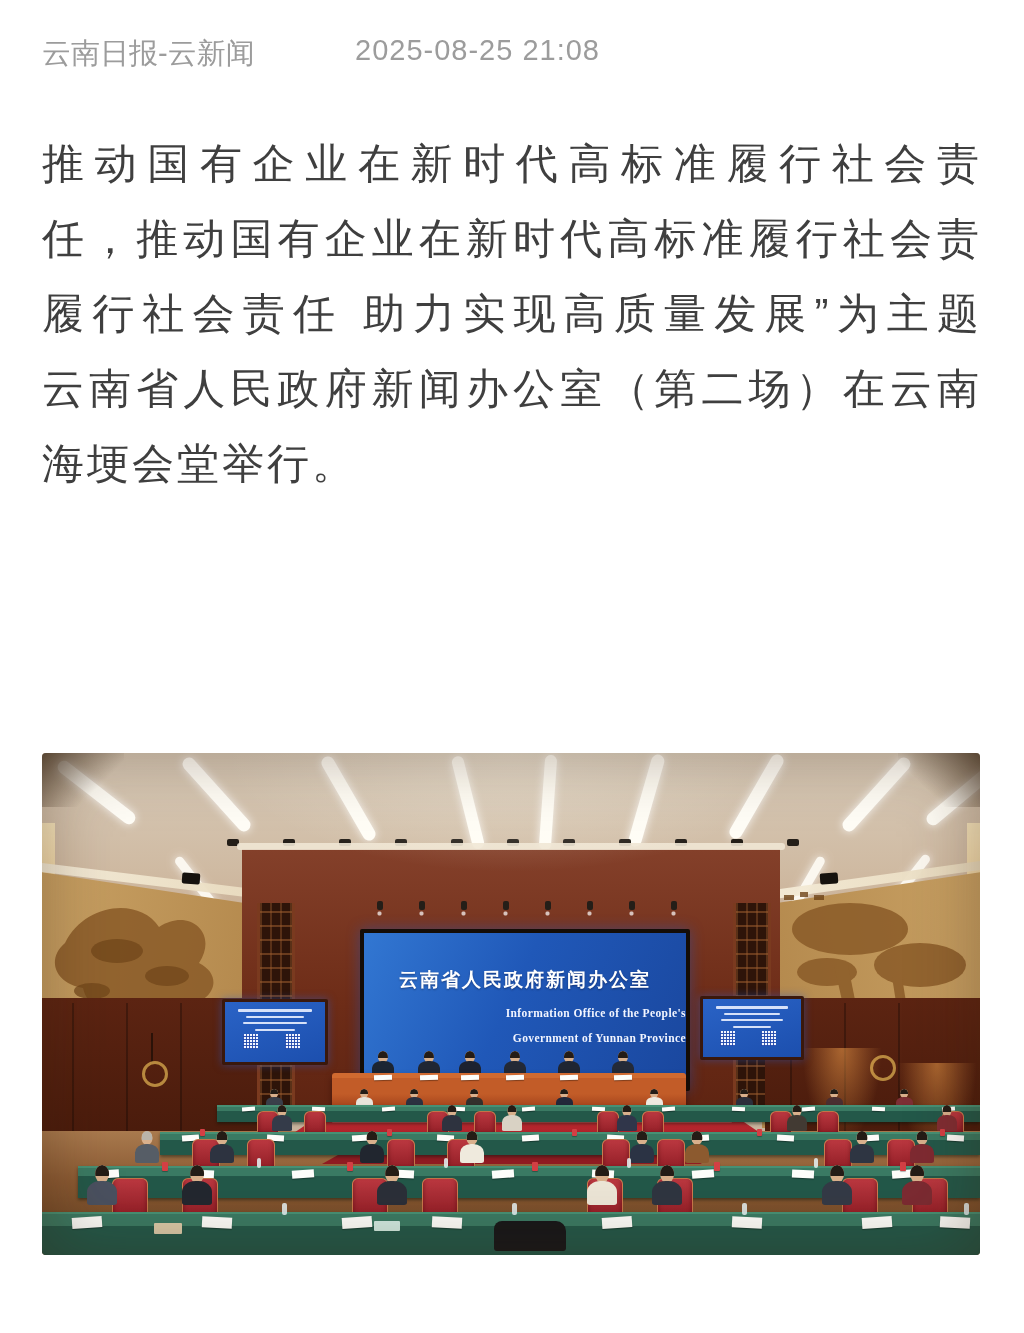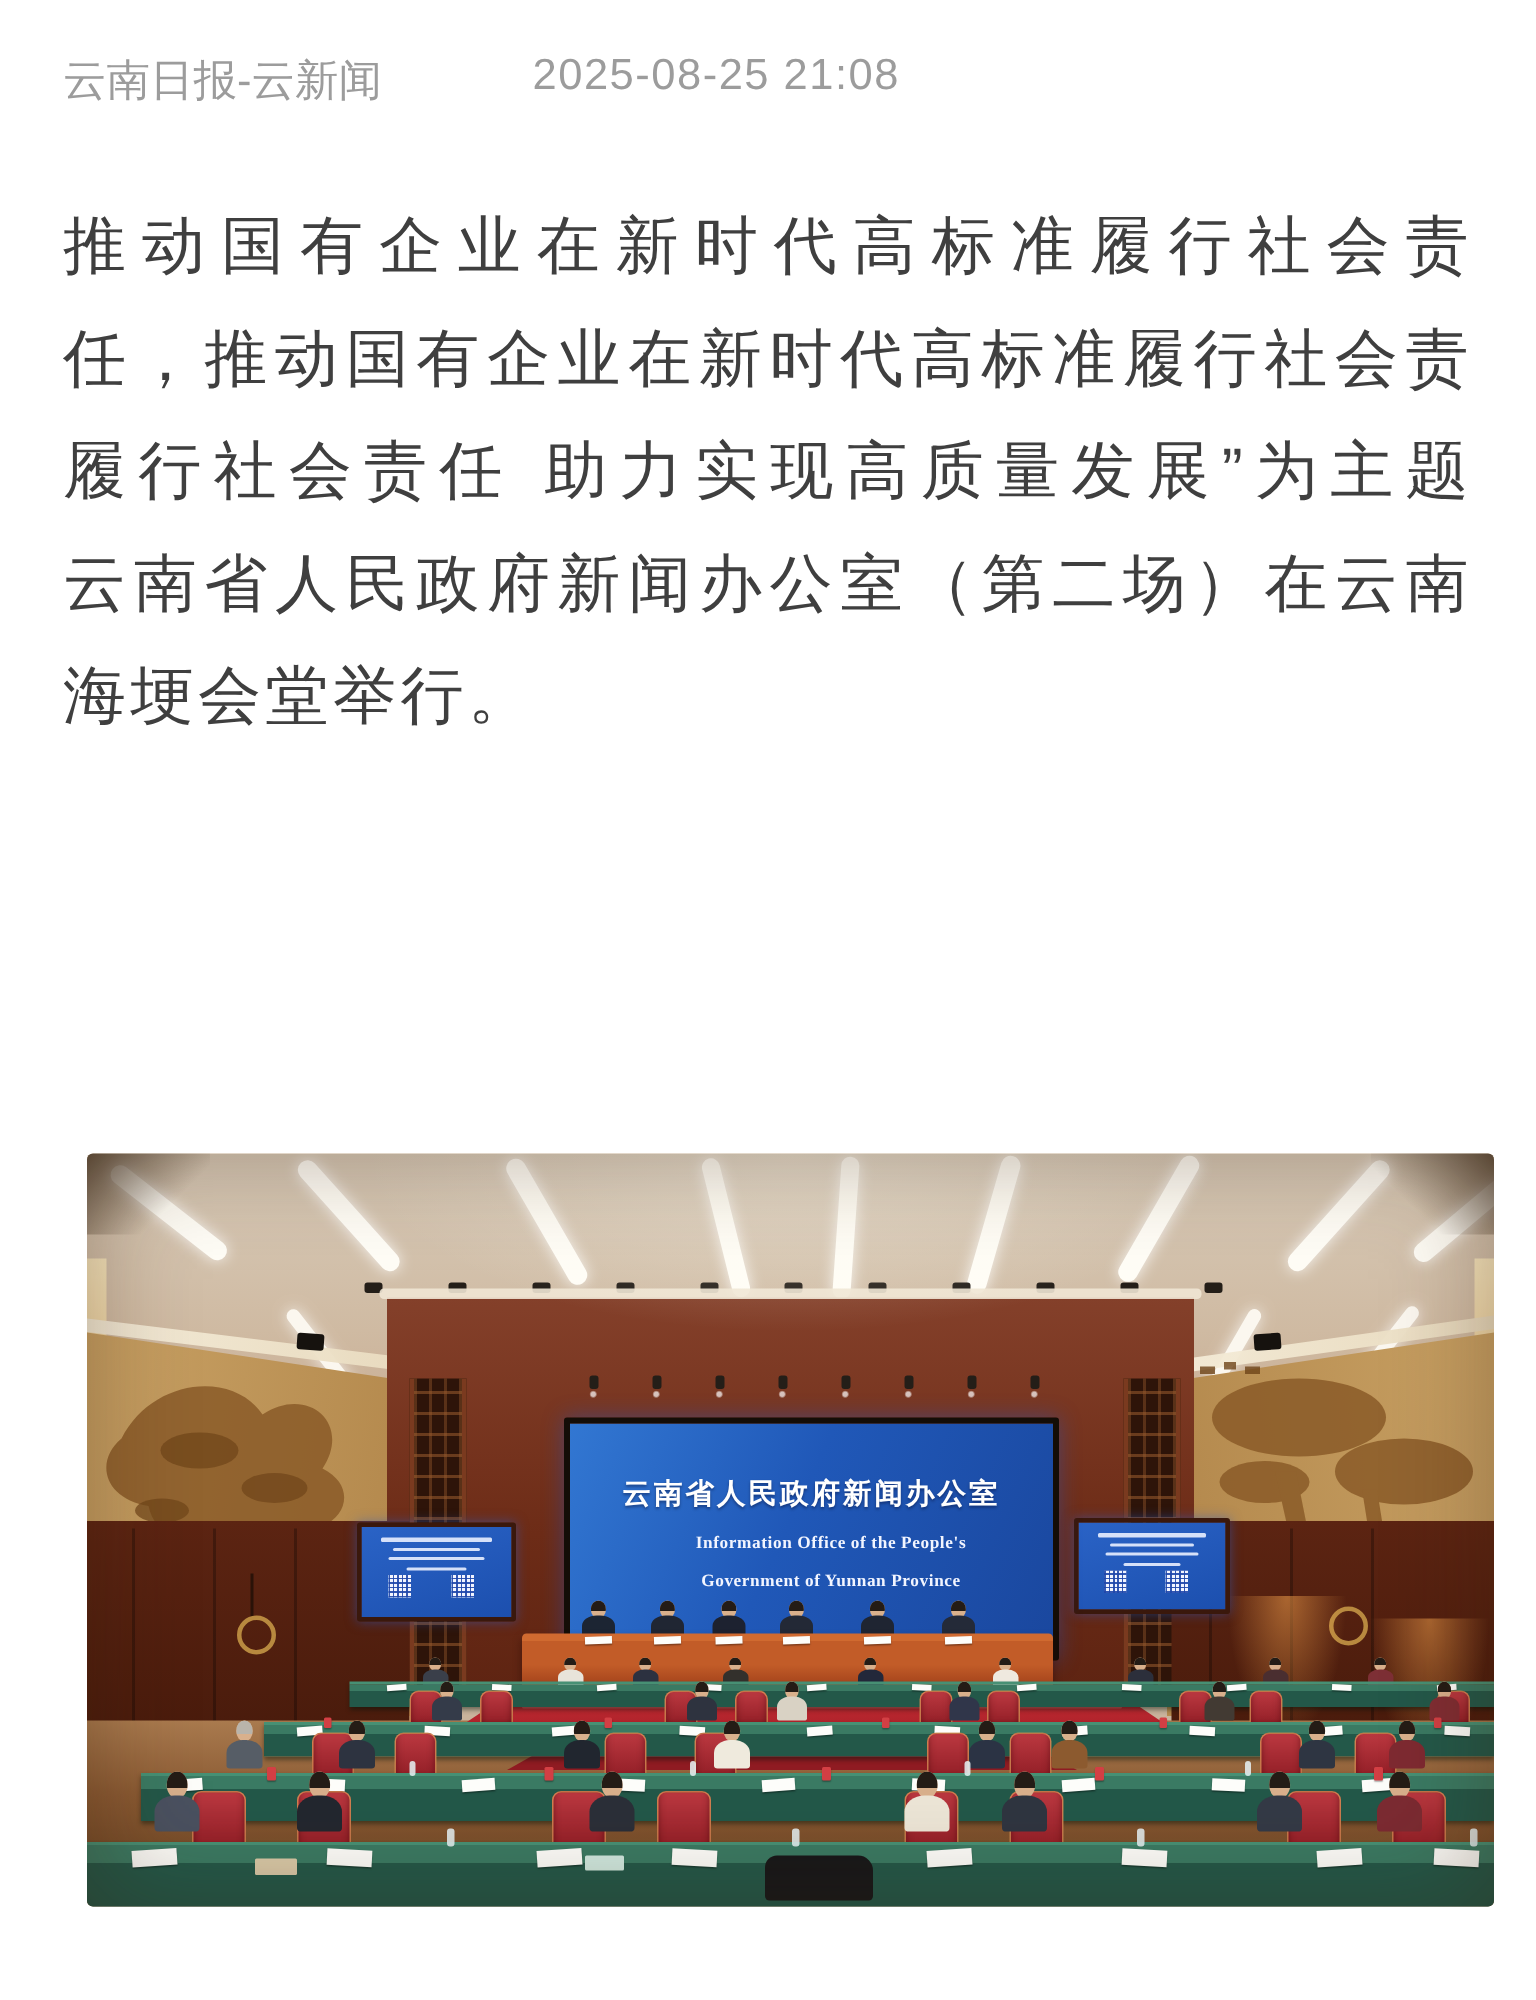--- a/index.html
+++ b/index.html
@@ -8,21 +8,21 @@
   
   .header{position:absolute;left:42px;top:34px;width:940px;height:40px;color:#9c9c9c;font-size:29px;}
   .header .src{position:absolute;left:0;top:0;}
   .header .dt{position:absolute;left:313px;top:0;letter-spacing:1px;}
   
   .article{position:absolute;left:42px;top:126px;width:940px;color:#3f3f3f;
            font-size:42px;line-height:75px;font-weight:500;}
   .article-line{text-align:justify;text-align-last:justify;letter-spacing:3px;white-space:nowrap;}
   .article-line:last-child{text-align-last:left;}
   
-  .photo{position:absolute;left:42px;top:753px;width:938px;height:502px;margin:16px;overflow:hidden;
+  .photo{position:absolute;left:42px;top:753px;width:938px;height:502px;margin:0;overflow:hidden;
          background:#c9b39c;border-radius:4px;}
   .photo *{position:absolute;}
   .lay{inset:0;}
   .ph-ceiling{left:0;top:0;width:938px;height:215px;
     background:linear-gradient(180deg,#d9ccba 0%,#cfbaa2 55%,#c5a78c 100%);}
   .strip{background:#fffdf6;border-radius:8px;box-shadow:0 0 10px rgba(255,255,255,.85);}
   .spot{background:#241e18;border-radius:2px;}
   .dot{background:radial-gradient(circle,#fff 0 40%,rgba(255,255,255,0) 75%);}
   .corner{width:90px;height:62px;}
   .corner.tl{left:-8px;top:-8px;background:linear-gradient(135deg,rgba(74,58,40,.95),rgba(74,58,40,0) 70%);}
@@ -51,21 +51,21 @@
     border:3px solid #3a180c;border-radius:2px;box-shadow:0 0 8px rgba(40,90,200,.5);}
   .ssbar{left:50%;transform:translateX(-50%);height:3px;background:#eaf0ff;border-radius:1px;opacity:.9;}
   .qr{width:15px;height:15px;background:#f2f5ff;top:32px;
     background-image:repeating-linear-gradient(0deg,rgba(30,70,170,.9) 0 1px,transparent 1px 3px),
                      repeating-linear-gradient(90deg,rgba(30,70,170,.9) 0 1px,transparent 1px 3px);}
   .mainscreen{left:318px;top:176px;width:322px;height:154px;
     background:linear-gradient(115deg,#3277d2 0%,var(--screen-blue,#2058b8) 45%,#1a479e 100%);
     border:4px solid #140d07;border-radius:2px;box-shadow:0 0 14px rgba(30,80,190,.45);}
   .scr-zh{left:0;top:34px;width:100%;text-align:center;color:#fff;font-size:19px;font-weight:bold;
     letter-spacing:2px;text-shadow:0 1px 2px rgba(0,0,30,.4);position:absolute;}
-  .scr-en{left:13px;width:100%;text-align:center;color:#f2f5ff;font-size:11.5px;font-weight:bold;
+  .scr-en{left:0;width:100%;text-align:right;color:#f2f5ff;font-size:11.5px;font-weight:bold;
     font-family:"Liberation Serif","DejaVu Serif",serif;letter-spacing:.4px;position:absolute;}
   .scr-en.e1{top:74px;} .scr-en.e2{top:99px;}
   .dais{left:290px;top:320px;width:354px;height:38px;border-radius:3px 3px 0 0;
     background:linear-gradient(180deg,#d06a30 0 14%,#c25c28 14% 55%,#9c3c18 100%);box-shadow:0 4px 6px rgba(40,10,5,.5);}
   .floor{left:0;top:378px;width:938px;height:124px;
     background:linear-gradient(180deg,#a97a4e,#8a5a33 40%,#644021);}
   .stage{left:225px;top:356px;width:520px;height:42px;
     clip-path:polygon(12% 0,88% 0,100% 100%,0 100%);
     background:linear-gradient(180deg,var(--stage-red,#c62b33),#a01e26);}
   .stageline{height:2px;background:rgba(255,160,150,.35);border-radius:1px;}

